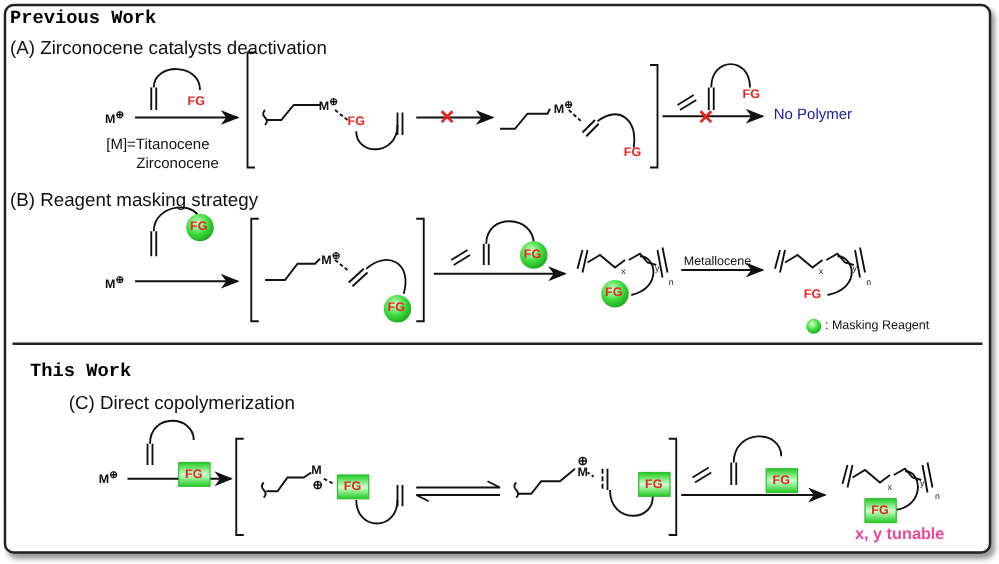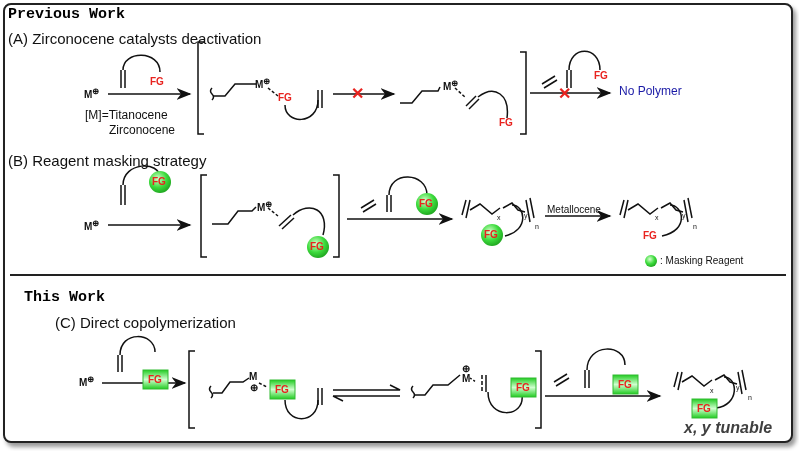--- a/index.html
+++ b/index.html
@@ -5,21 +5,21 @@
   html, body { margin:0; padding:0; background:#ffffff; }
   body { width:799px; height:451px; position:relative; overflow:hidden; font-family:"Liberation Sans", sans-serif; }
   .frame { position:absolute; left:3px; top:3px; width:786px; height:436px; border:2px solid #222; border-radius:8px; box-shadow:3px 4px 4px #9a9a9a; background:#fff; }
   .abs { position:absolute; white-space:nowrap; }
   .h-blue { color:#000000; font-weight:bold; font-size:15px;font-family:Liberation Mono, monospace; }
   .sub { color:#111; font-size:15px; }
   .fg { color:#e8231f; font-weight:bold; font-size:10px; }
   .mlabel { font-weight:bold; font-size:10px; color:#111; }
   .plain { font-size:12px; color:#111; }
   .blue { color:#1a1aa6; font-size:12px; }
-  .blue-b { color:#404040; font-size:16px; font-weight:bold;font-style:italic; }
+  .blue-b { color:#ec4899; font-size:13px; font-weight:bold; }
   .small { font-size:10px; color:#111; }
   .sc { font-size:7px; color:#111; }
   svg.overlay { position:absolute; left:0; top:0; }
   .divider { position:absolute; left:10px; top:274px; width:776px; height:0; border-top:2px solid #222; }
   .cross { color:#e8231f; font-weight:bold; font-size:16px; }
 </style>
 </head>
 <body>
 
 <div class="frame"></div>

